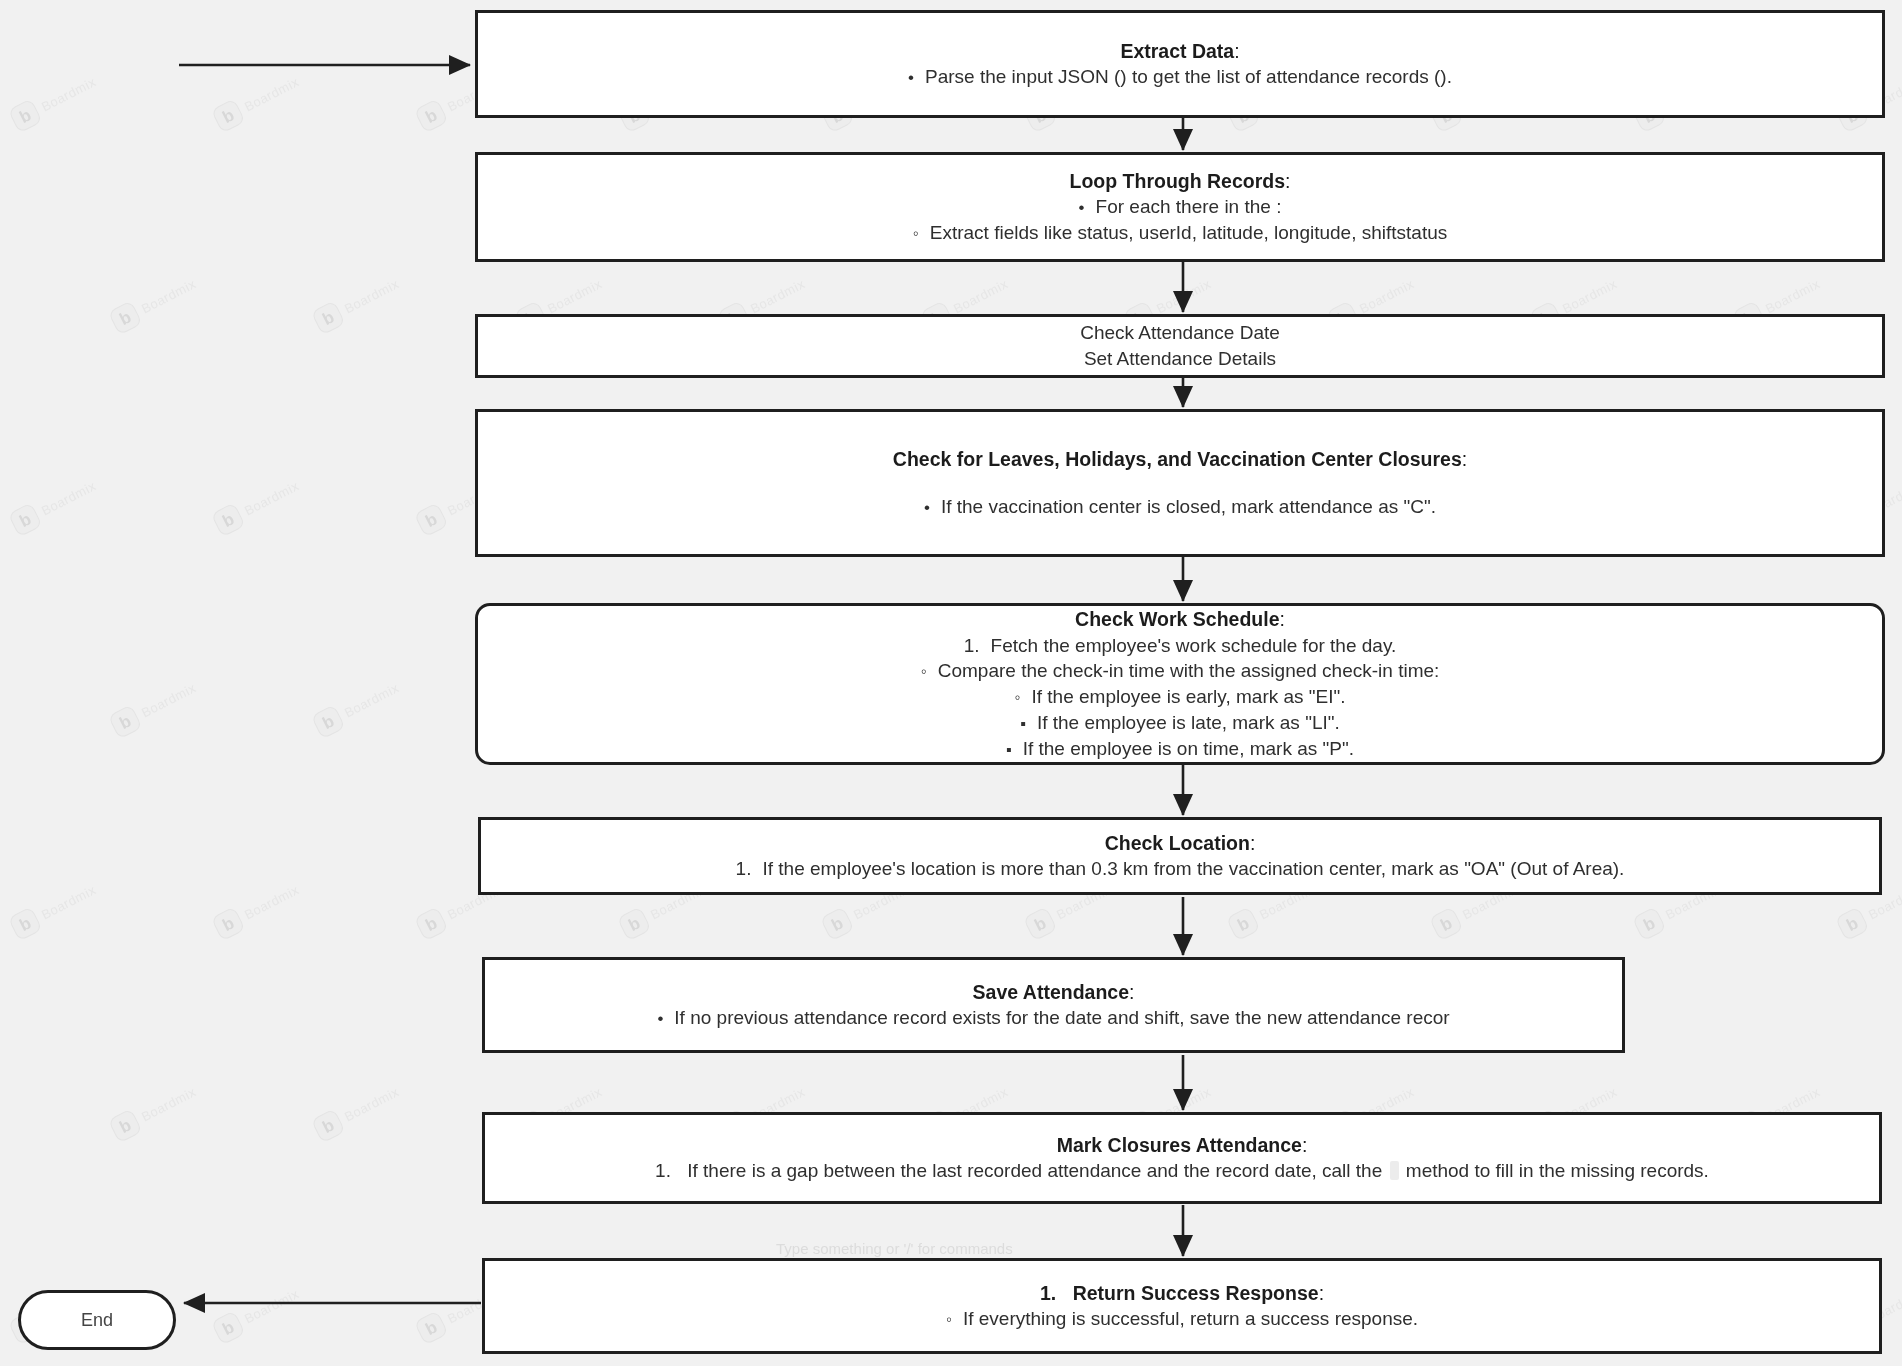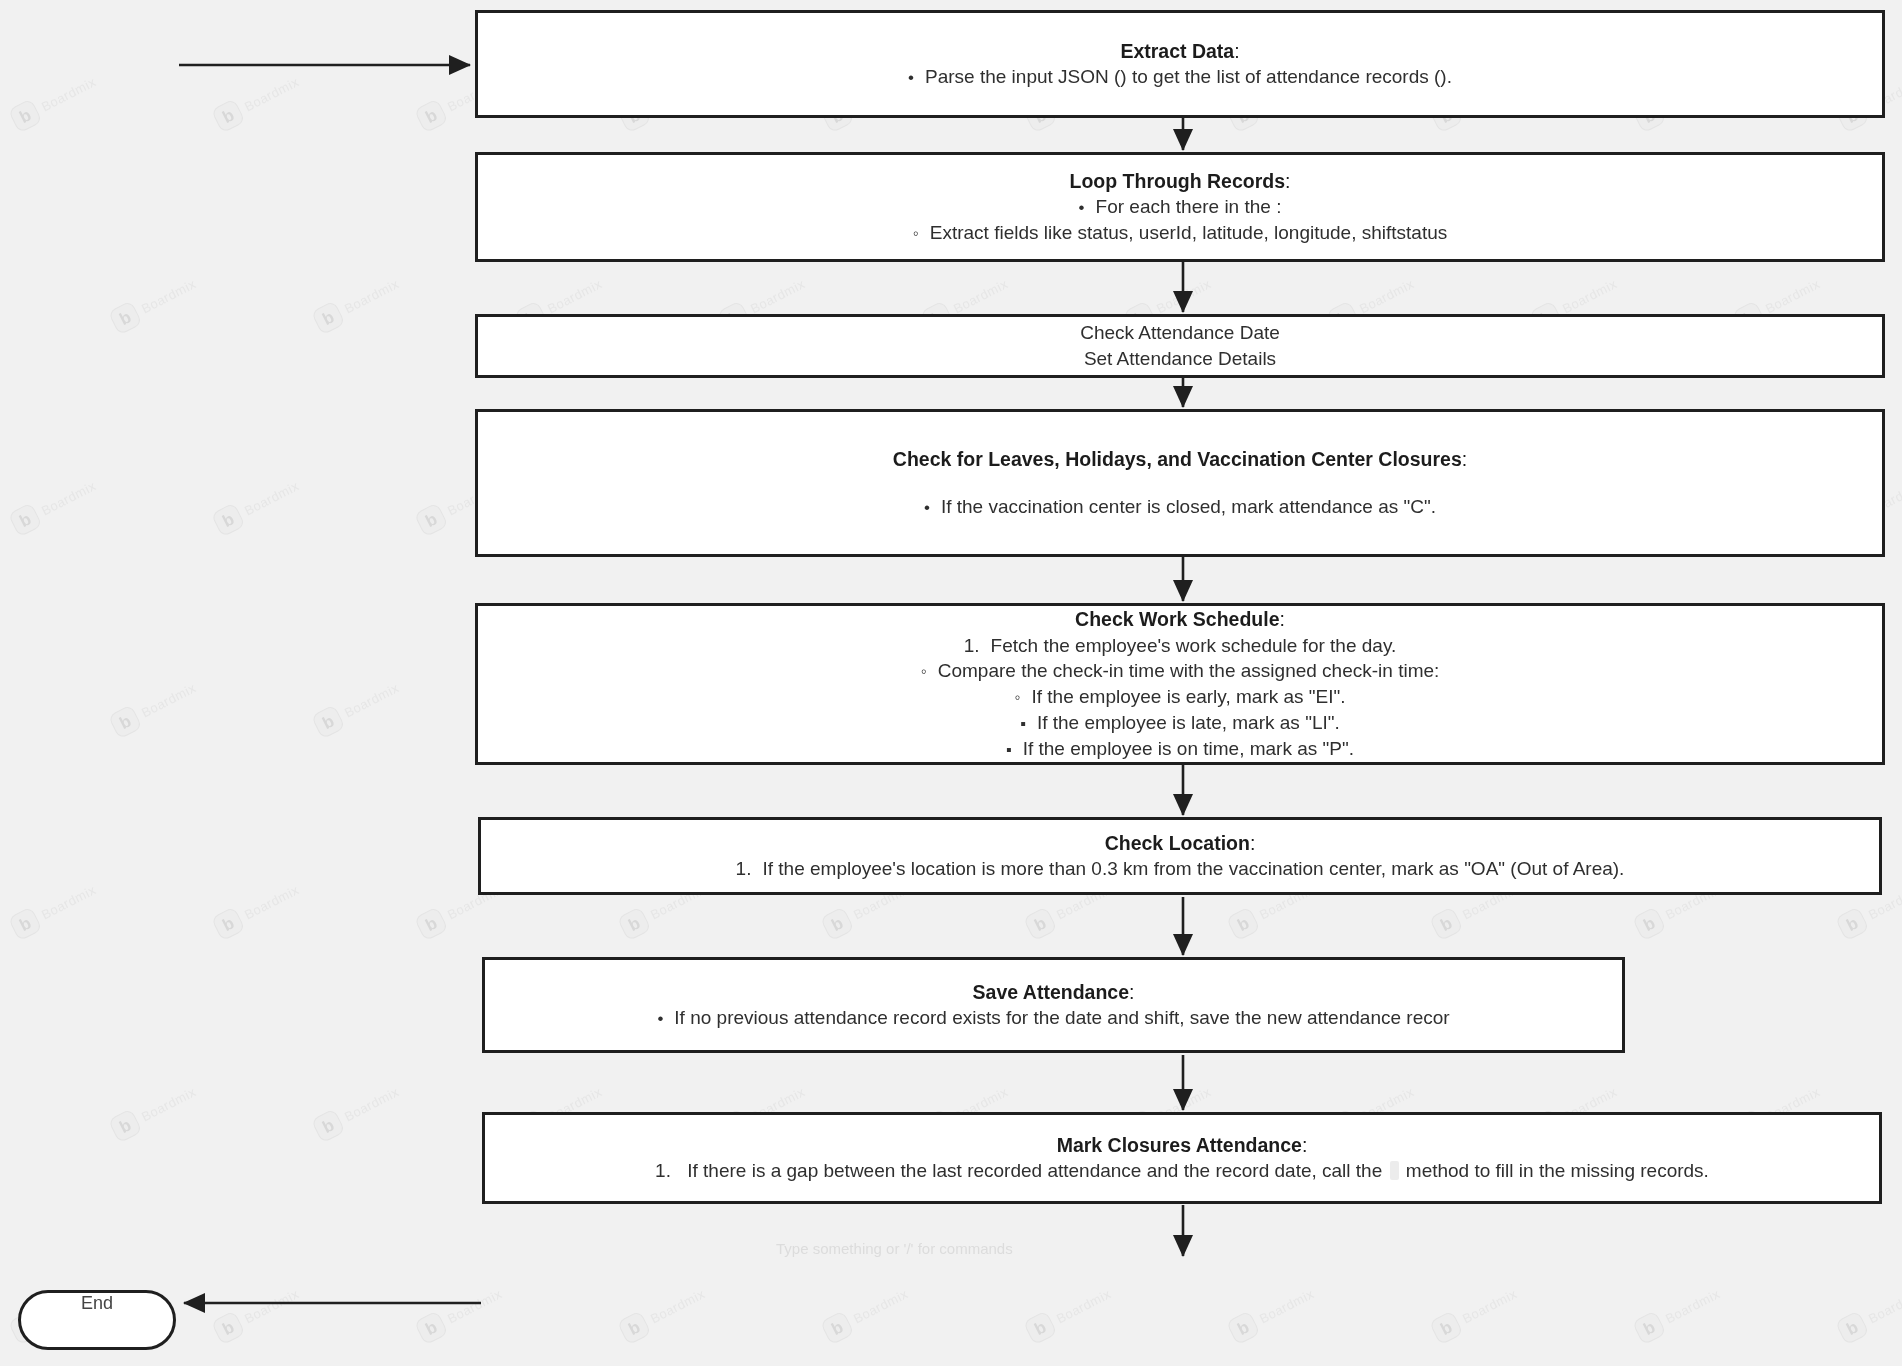--- a/index.html
+++ b/index.html
@@ -121,20 +121,21 @@
   #node-end {
     position: absolute;
     left: 18px;
     top: 1290px;
     width: 158px;
     height: 60px;
     border: 3px solid #1f1f1f;
     border-radius: 40px;
     background: #ffffff;
     display: flex;
+    align-items: center;
     justify-content: center;
     z-index: 3;
     font-family: "Liberation Sans", sans-serif;
   }
   #node-end .end-label {
     font-size: 18px;
     color: #444;
   }
 </style>
 </head>
@@ -458,21 +459,21 @@
     <div class="ln">Set Attendance Details</div>
   </div>
 
   <div class="node" id="node-check-leaves-holidays" style="left:475px; top:409px; width:1410px; height:148px;">
     <div class="ttl" style="margin-bottom:22px;">
       <span>Check for Leaves, Holidays, and Vaccination Center Closures</span><span class="colon">:</span>
     </div>
     <div class="ln bullet">If the vaccination center is closed, mark attendance as "C".</div>
   </div>
 
-  <div class="node" id="node-check-work-schedule" style="left:475px; top:603px; width:1410px; height:162px;">
+  <div class="node" id="node-check-work-schedule" style="left:475px; top:603px; width:1410px; height:162px;border-radius:15px;">
     <div class="ttl">
       <span>Check Work Schedule</span><span class="colon">:</span>
     </div>
     <div class="ln num1">Fetch the employee's work schedule for the day.</div>
     <div class="ln circ">Compare the check-in time with the assigned check-in time:</div>
     <div class="ln circ">If the employee is early, mark as "EI".</div>
     <div class="ln sq">If the employee is late, mark as "LI".</div>
     <div class="ln sq">If the employee is on time, mark as "P".</div>
   </div>
 
@@ -494,18 +495,24 @@
     <div class="ttl">
       <span>Mark Closures Attendance</span><span class="colon">:</span>
     </div>
     <div class="ln num1">
       <span>If there is a gap between the last recorded attendance and the record date, call the</span>
       <span class="codespan"></span>
       <span>method to fill in the missing records.</span>
     </div>
   </div>
 
+  <div class="node" id="node-return-success-response" style="left:482px; top:1258px; width:1400px; height:96px;">
+    <div class="ttl num1">
+      <span>Return Success Response</span><span class="colon">:</span>
+    </div>
+    <div class="ln circ">If everything is successful, return a success response.</div>
+  </div>
 
   <div id="node-end">
     <span class="end-label">End</span>
   </div>
 
 </div>
 
 </body></html>

